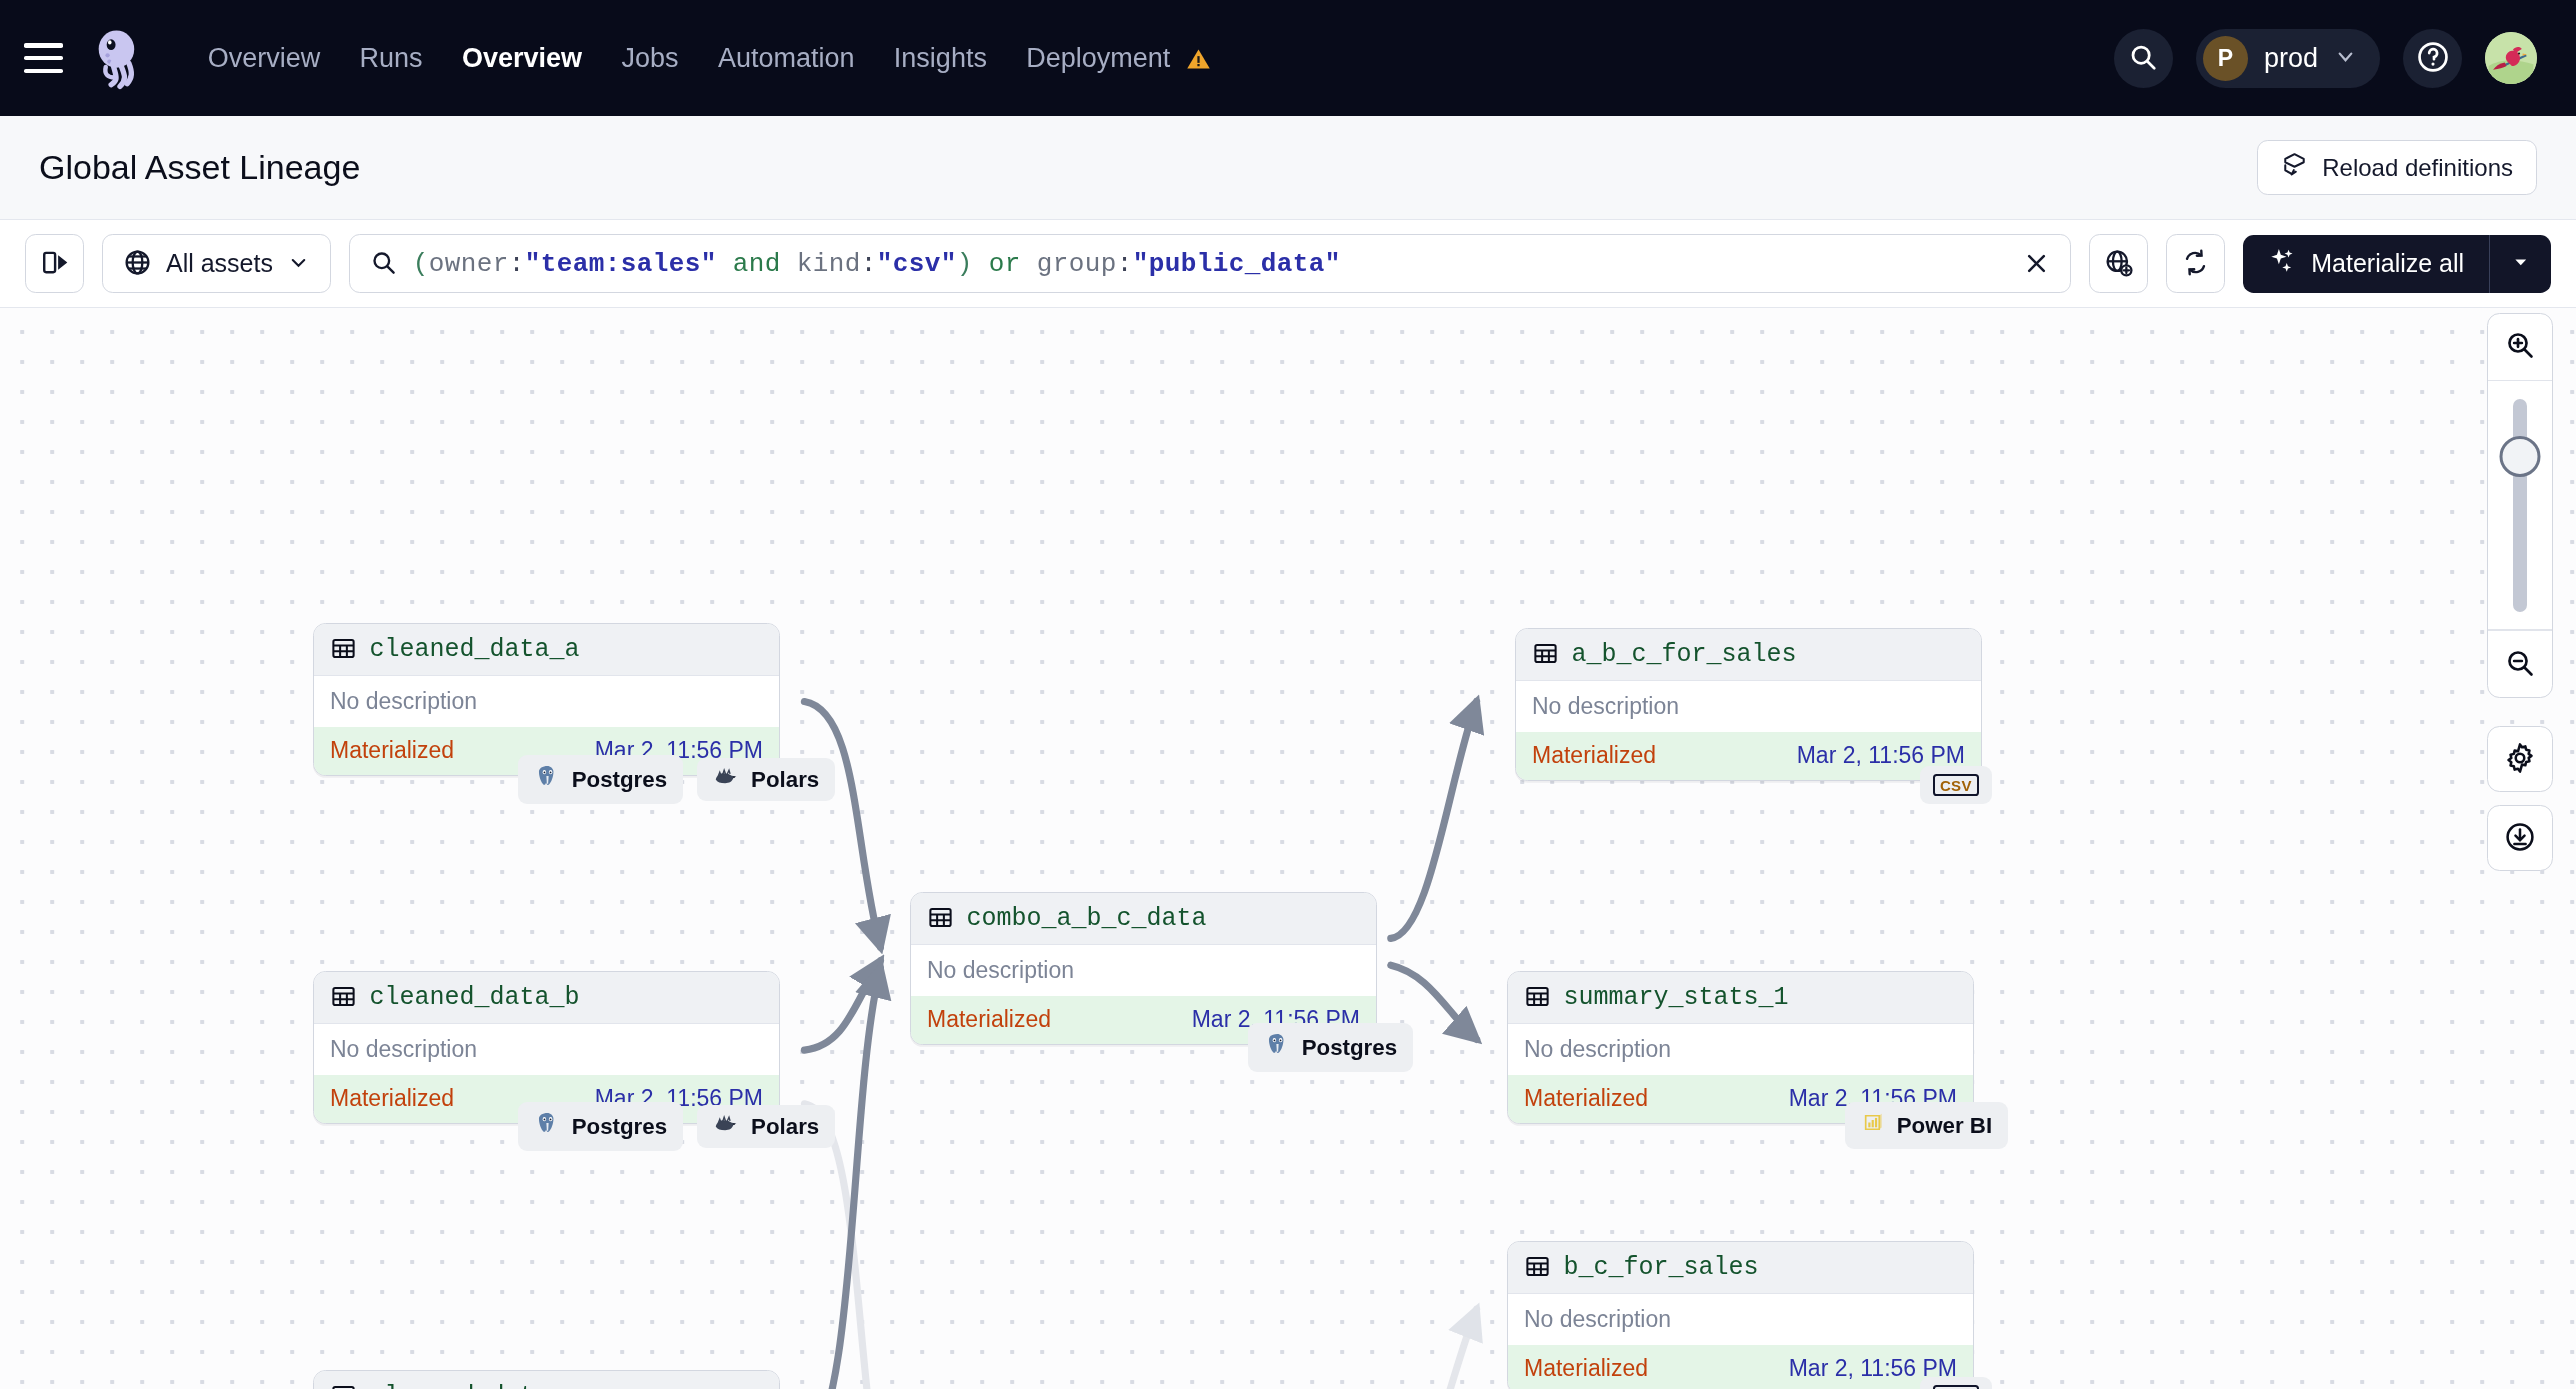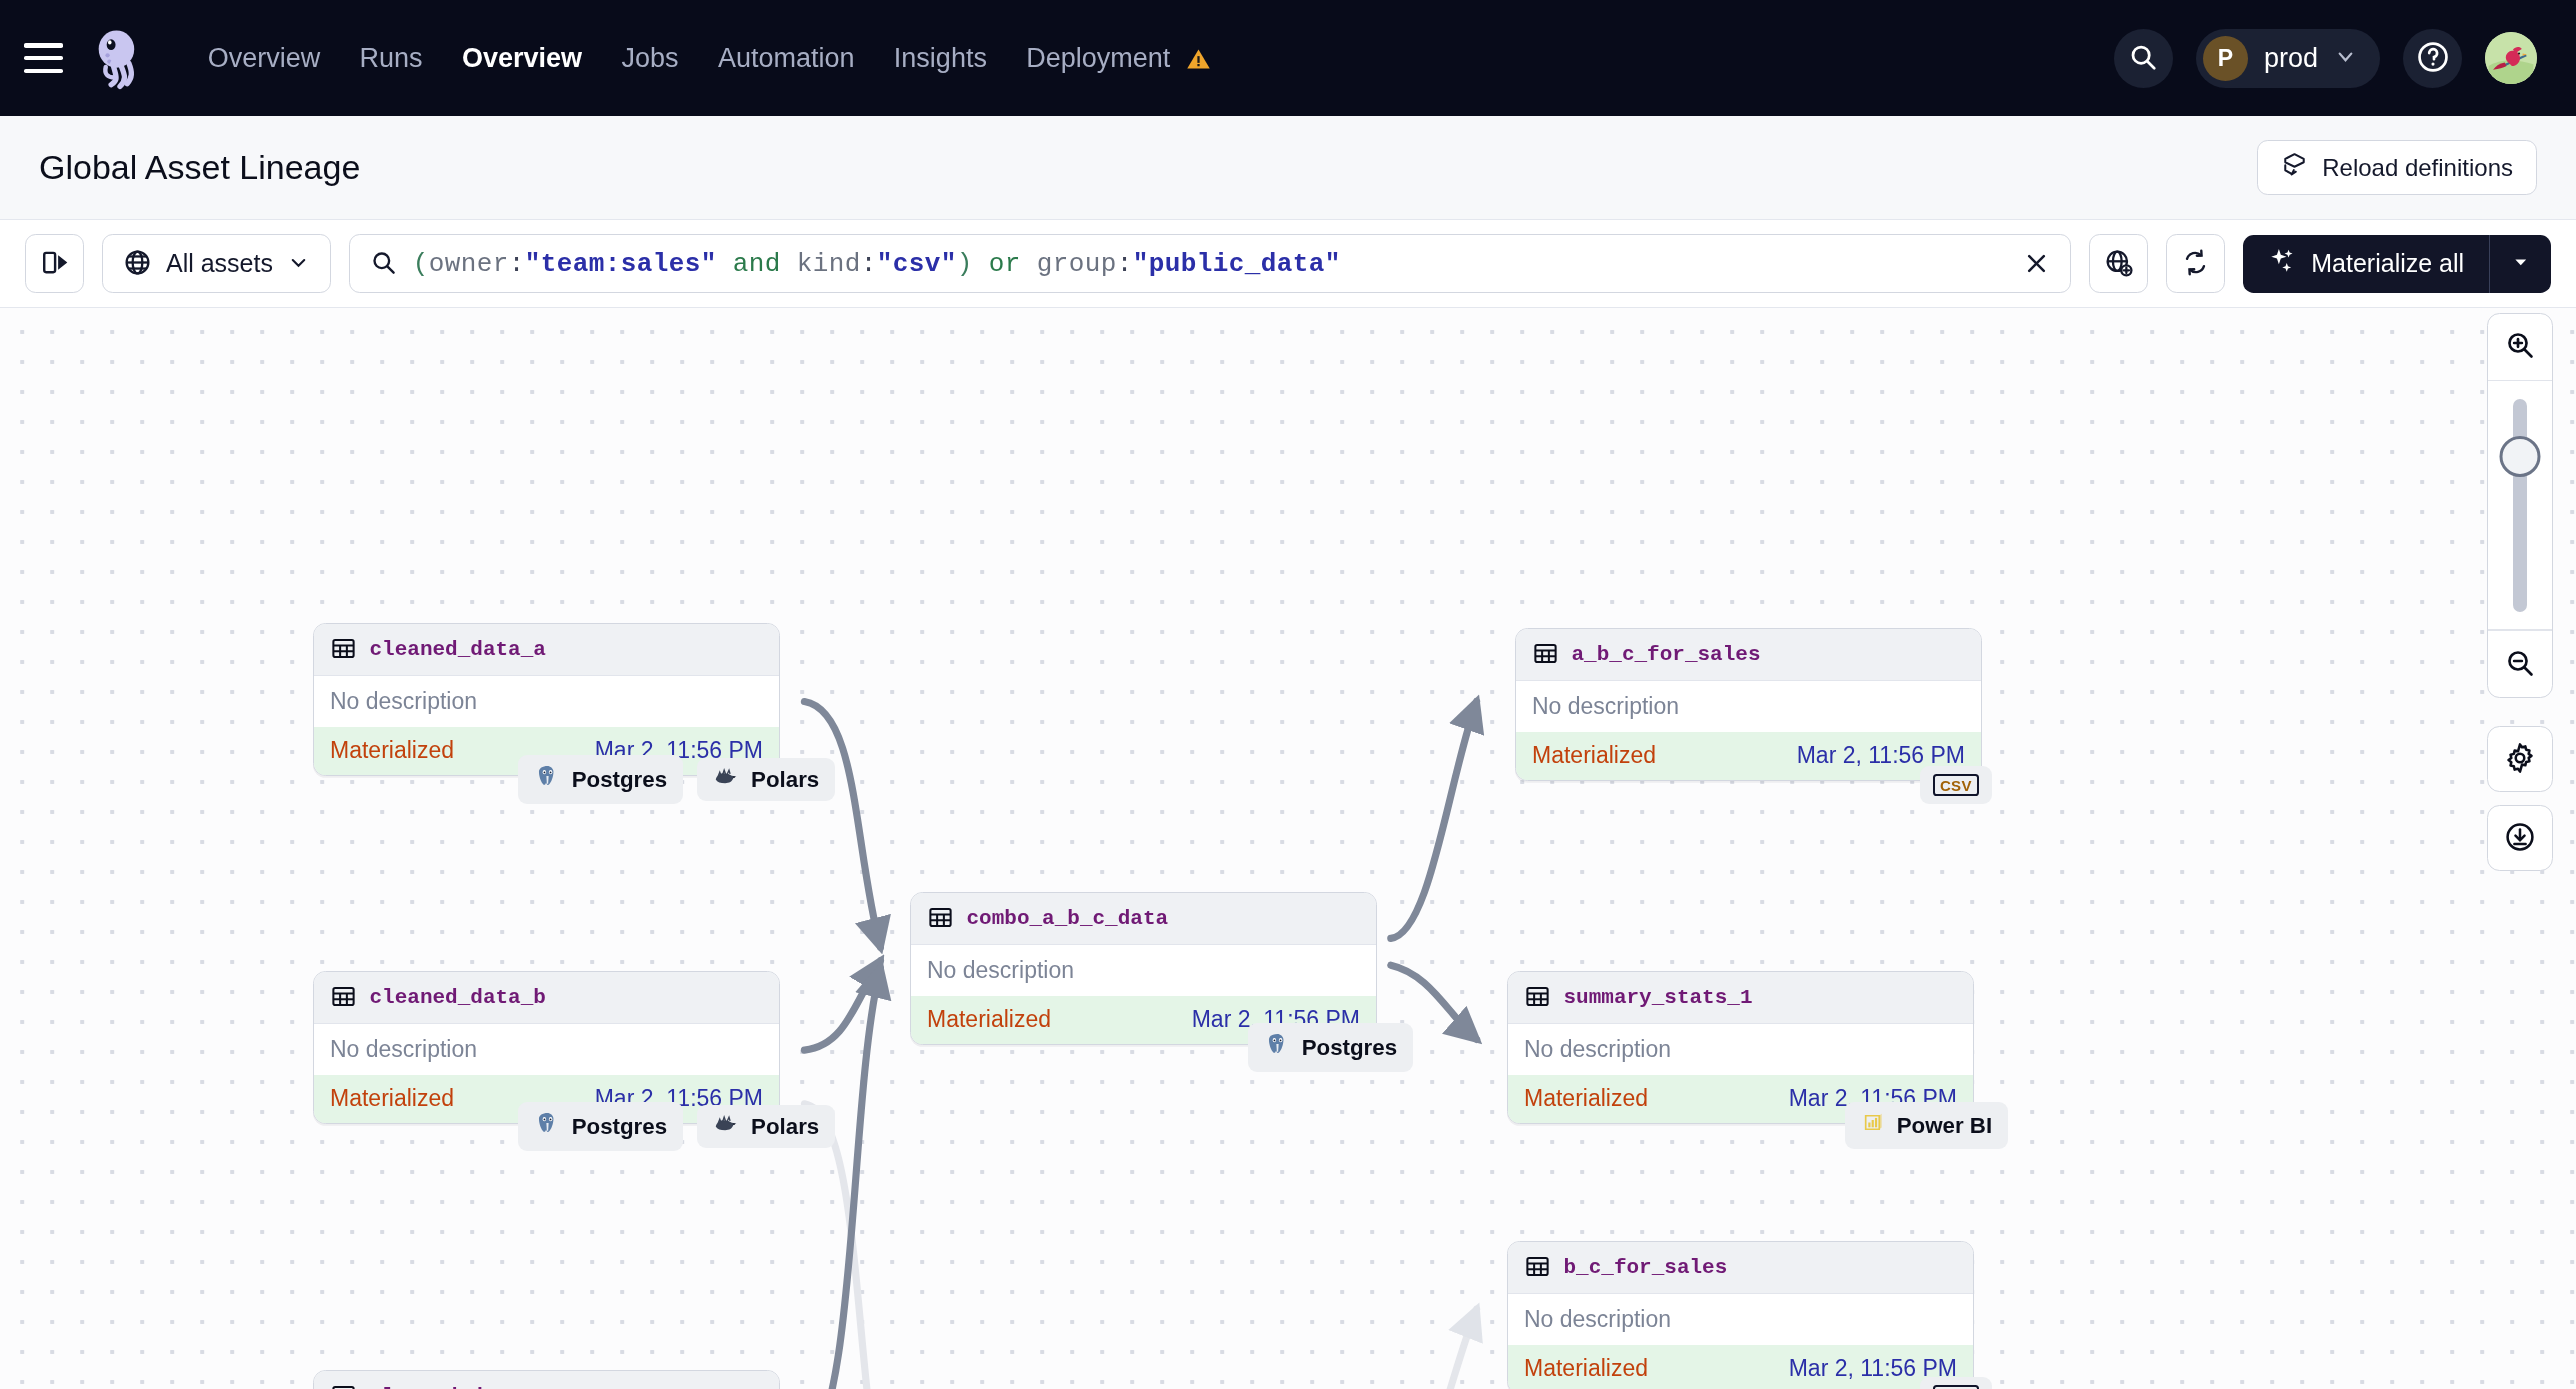--- a/index.html
+++ b/index.html
@@ -167,21 +167,21 @@
     cursor: pointer;
   }
   .node-head {
     background: #EFF1F4;
     border-bottom: 1.8px solid #E2E5EC;
     display: flex; align-items: center; gap: 12.5px;
     padding: 10.7px 16px;
   }
   .node-title {
     font-family: "Liberation Mono", "DejaVu Sans Mono", monospace;
-    font-size: 21px; font-weight: 700; color: #701a75;
+    font-size: 25px; font-weight: 400; color: #14532d;
     white-space: nowrap;
   }
   .node-desc {
     padding: 11.6px 16px;
     font-size: 23px; color: #7C8496;
     background: #fff;
   }
   .node-status {
     background: #E4F5E7;
     display: flex; align-items: center; justify-content: space-between;

